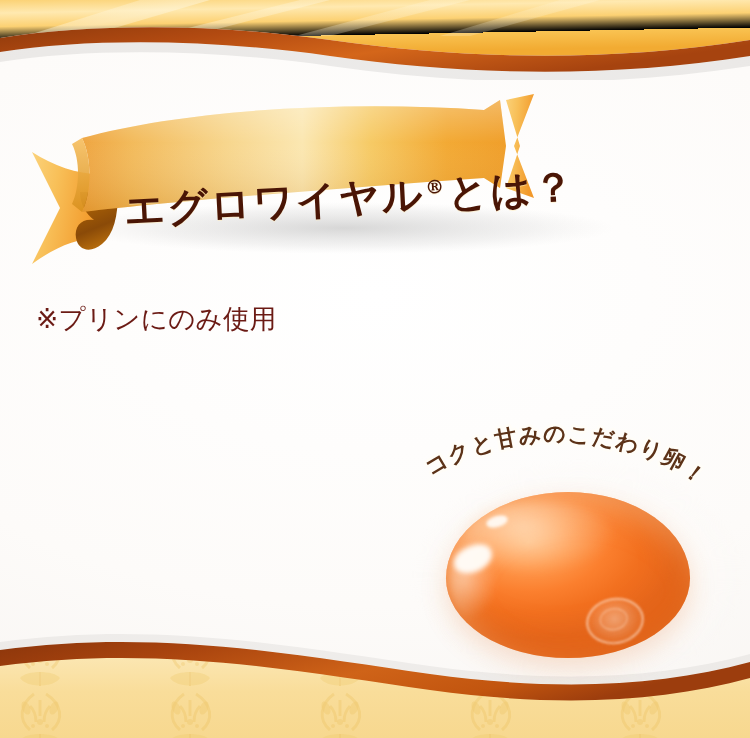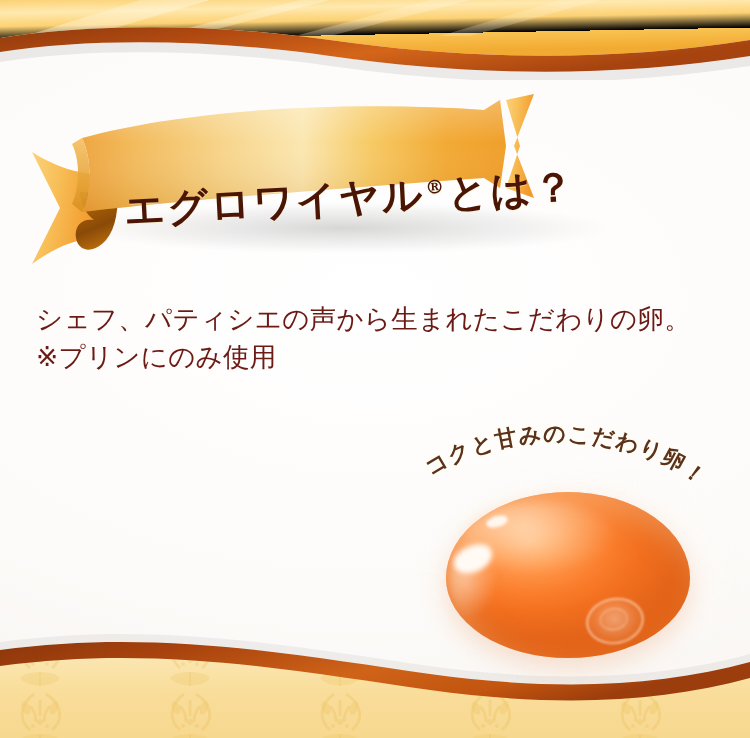--- a/index.html
+++ b/index.html
@@ -361,21 +361,20 @@
 
     
     <div class="ribbon-title">
       <div class="ribbon-title-inner">
         <span>エグロワイヤル</span><span class="reg-mark">®</span><span>とは？</span>
       </div>
     </div>
   </div>
 
   <div class="body-copy">
-    <span class="line">シェフ、パティシエの声から生まれたこだわりの卵。</span>
     <span class="line">※プリンにのみ使用</span>
   </div>
 
   <div class="egg-scene">
     <div class="egg-white"></div>
     <div class="yolk"></div>
     <div class="yolk-sheen"></div>
     <div class="spec-rim"></div>
     <div class="spec-a"></div>
     <div class="spec-b"></div>

